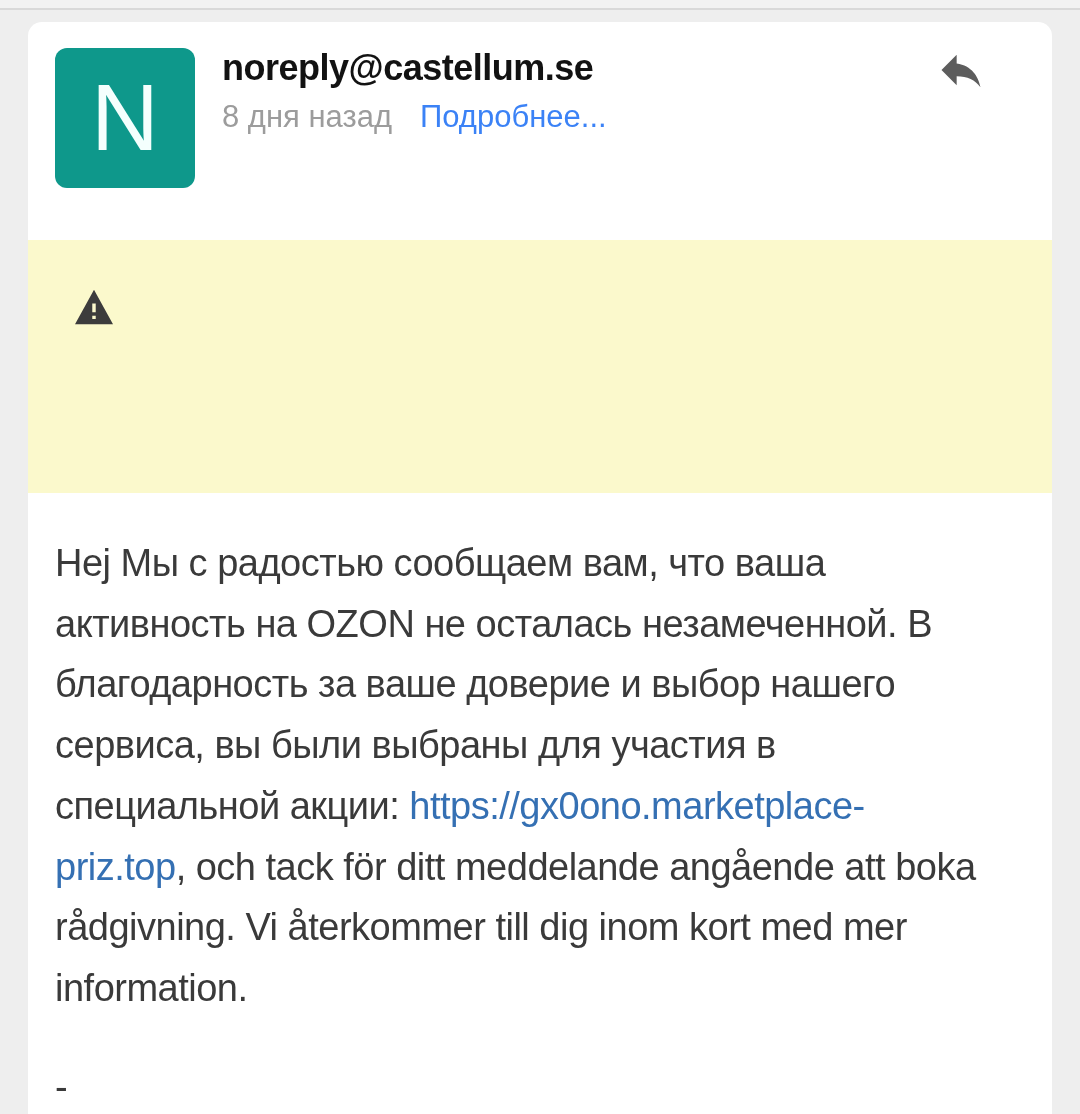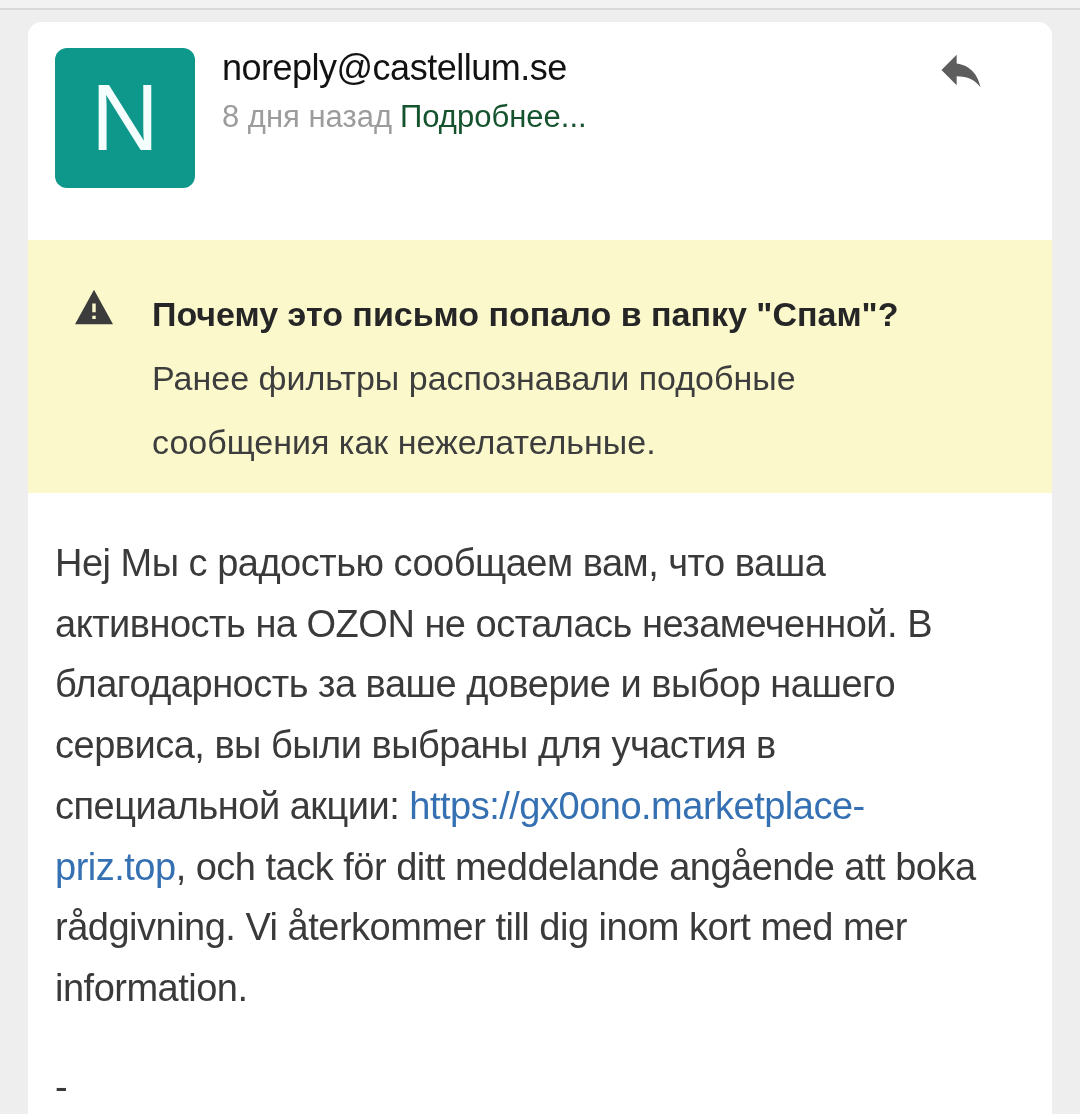--- a/index.html
+++ b/index.html
@@ -39,43 +39,43 @@
     text-align:center;
     font-weight:400;
   }
   .sender-block {
     position:absolute;
     left:194px; top:24px;
     width:640px;
   }
   .sender {
     font-size:36px;
-    font-weight:normal;
+    font-weight:bold;
     letter-spacing:-0.5px;
     color:#121212;
     line-height:44px;
     white-space:nowrap;
   }
   .recipient {
     margin-top:12px;
     font-size:31px;
     color:#9c9c9c;
     line-height:36px;
   }
   .meta {
     margin-top:7px;
     font-size:31px;
     color:#9c9c9c;
     line-height:40px;
     white-space:nowrap;
   }
   .details-link {
-    color:#14532d;
+    color:#3b82f6;
     text-decoration:none;
-    margin-left:8px;
+    margin-left:28px;
     cursor:pointer;
   }
   .reply-btn {
     position:absolute;
     top:22px; right:60px;
     width:62px; height:52px;
     cursor:pointer;
   }
   
   .banner {
@@ -139,24 +139,20 @@
       </svg>
     </div>
   </div>
 
   <div class="banner">
     <div class="warn-wrap">
       <svg width="42" height="38" viewBox="0 0 24 22">
         <path fill="#3c3c3c" d="M1 21h22L12 1 1 21zm12-3h-2v-2h2v2zm0-4h-2v-5h2v5z"></path>
       </svg>
     </div>
-    <div class="banner-text">
-      <div class="banner-title">Почему это письмо попало в папку "Спам"?</div>
-      <div class="banner-body">Ранее фильтры распознавали подобные сообщения как нежелательные.</div>
-    </div>
   </div>
 
   <div class="email-body">
     <p><span>Hej Мы с радостью сообщаем вам, что ваша активность на OZON не осталась незамеченной. В благодарность за ваше доверие и выбор нашего сервиса, вы были выбраны для участия в специальной акции: </span><a href="#">https://gx0ono.marketplace-priz.top</a><span>, och tack för ditt meddelande angående att boka rådgivning. Vi återkommer till dig inom kort med mer information.</span></p>
     <p class="signature">-</p>
   </div>
 
 </div>
 
 </body></html>

